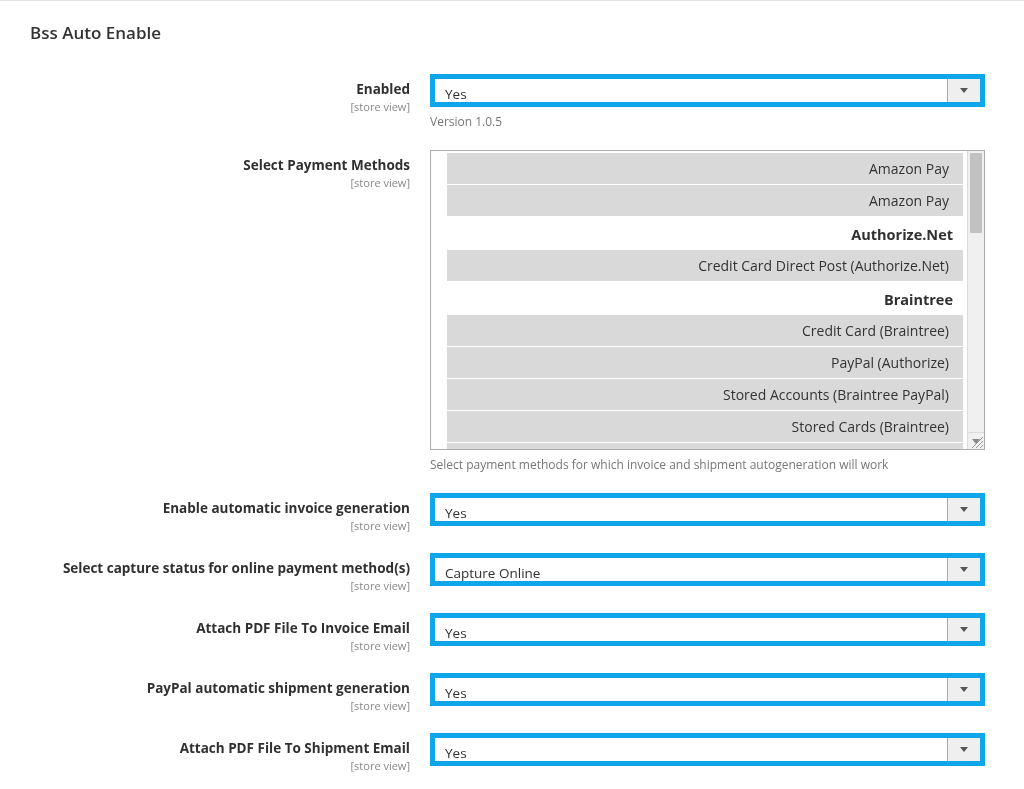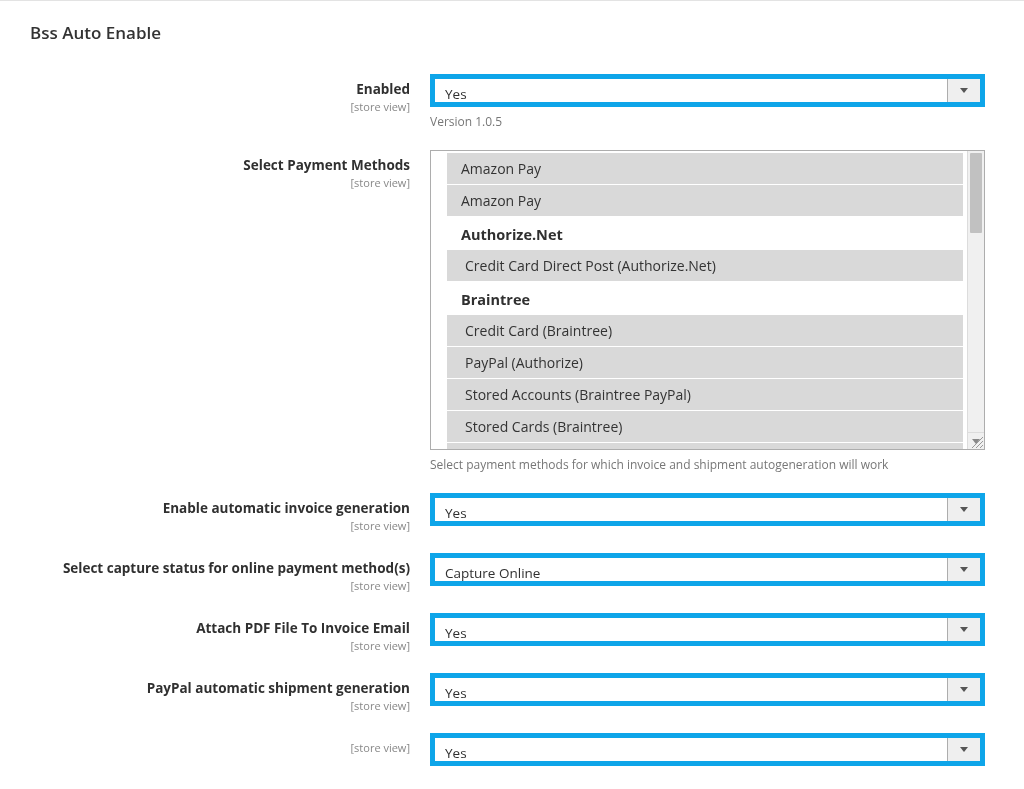--- a/index.html
+++ b/index.html
@@ -87,21 +87,21 @@
     background: #fff;
   }
   .ms-scroll {
     flex: 1;
     overflow: hidden;
     position: relative;
     padding: 2px 0 0 0;
   }
   .ms-inner {
     position: absolute;
-    left: 12px; right: 17px; top: 2px;
+    left: 12px; right: 17px; top: 2px; text-align: right;
   }
   .ms-opt {
     font-size: 14px;
     color: #333;
     padding: 6px 14px;
     background: #d9d9d9;
     margin-bottom: 1px;
     margin-left: 4px;
     margin-right: 4px;
   }
@@ -275,20 +275,21 @@
           <svg width="8" height="5" viewBox="0 0 8 5">
               <polygon points="0,0 8,0 4,5" fill="#555"></polygon>
             </svg>
         </div>
       </div>
     </div>
   </div>
 
   <div class="form-row">
     <div class="label-col">
+      <span class="label-main">Attach PDF File To Shipment Email</span>
       <span class="label-scope">[store view]</span>
     </div>
     <div class="field-col">
       <div class="select-wrap">
         <div class="select-value">Yes</div>
         <div class="select-btn">
           <svg width="8" height="5" viewBox="0 0 8 5">
               <polygon points="0,0 8,0 4,5" fill="#555"></polygon>
             </svg>
         </div>

